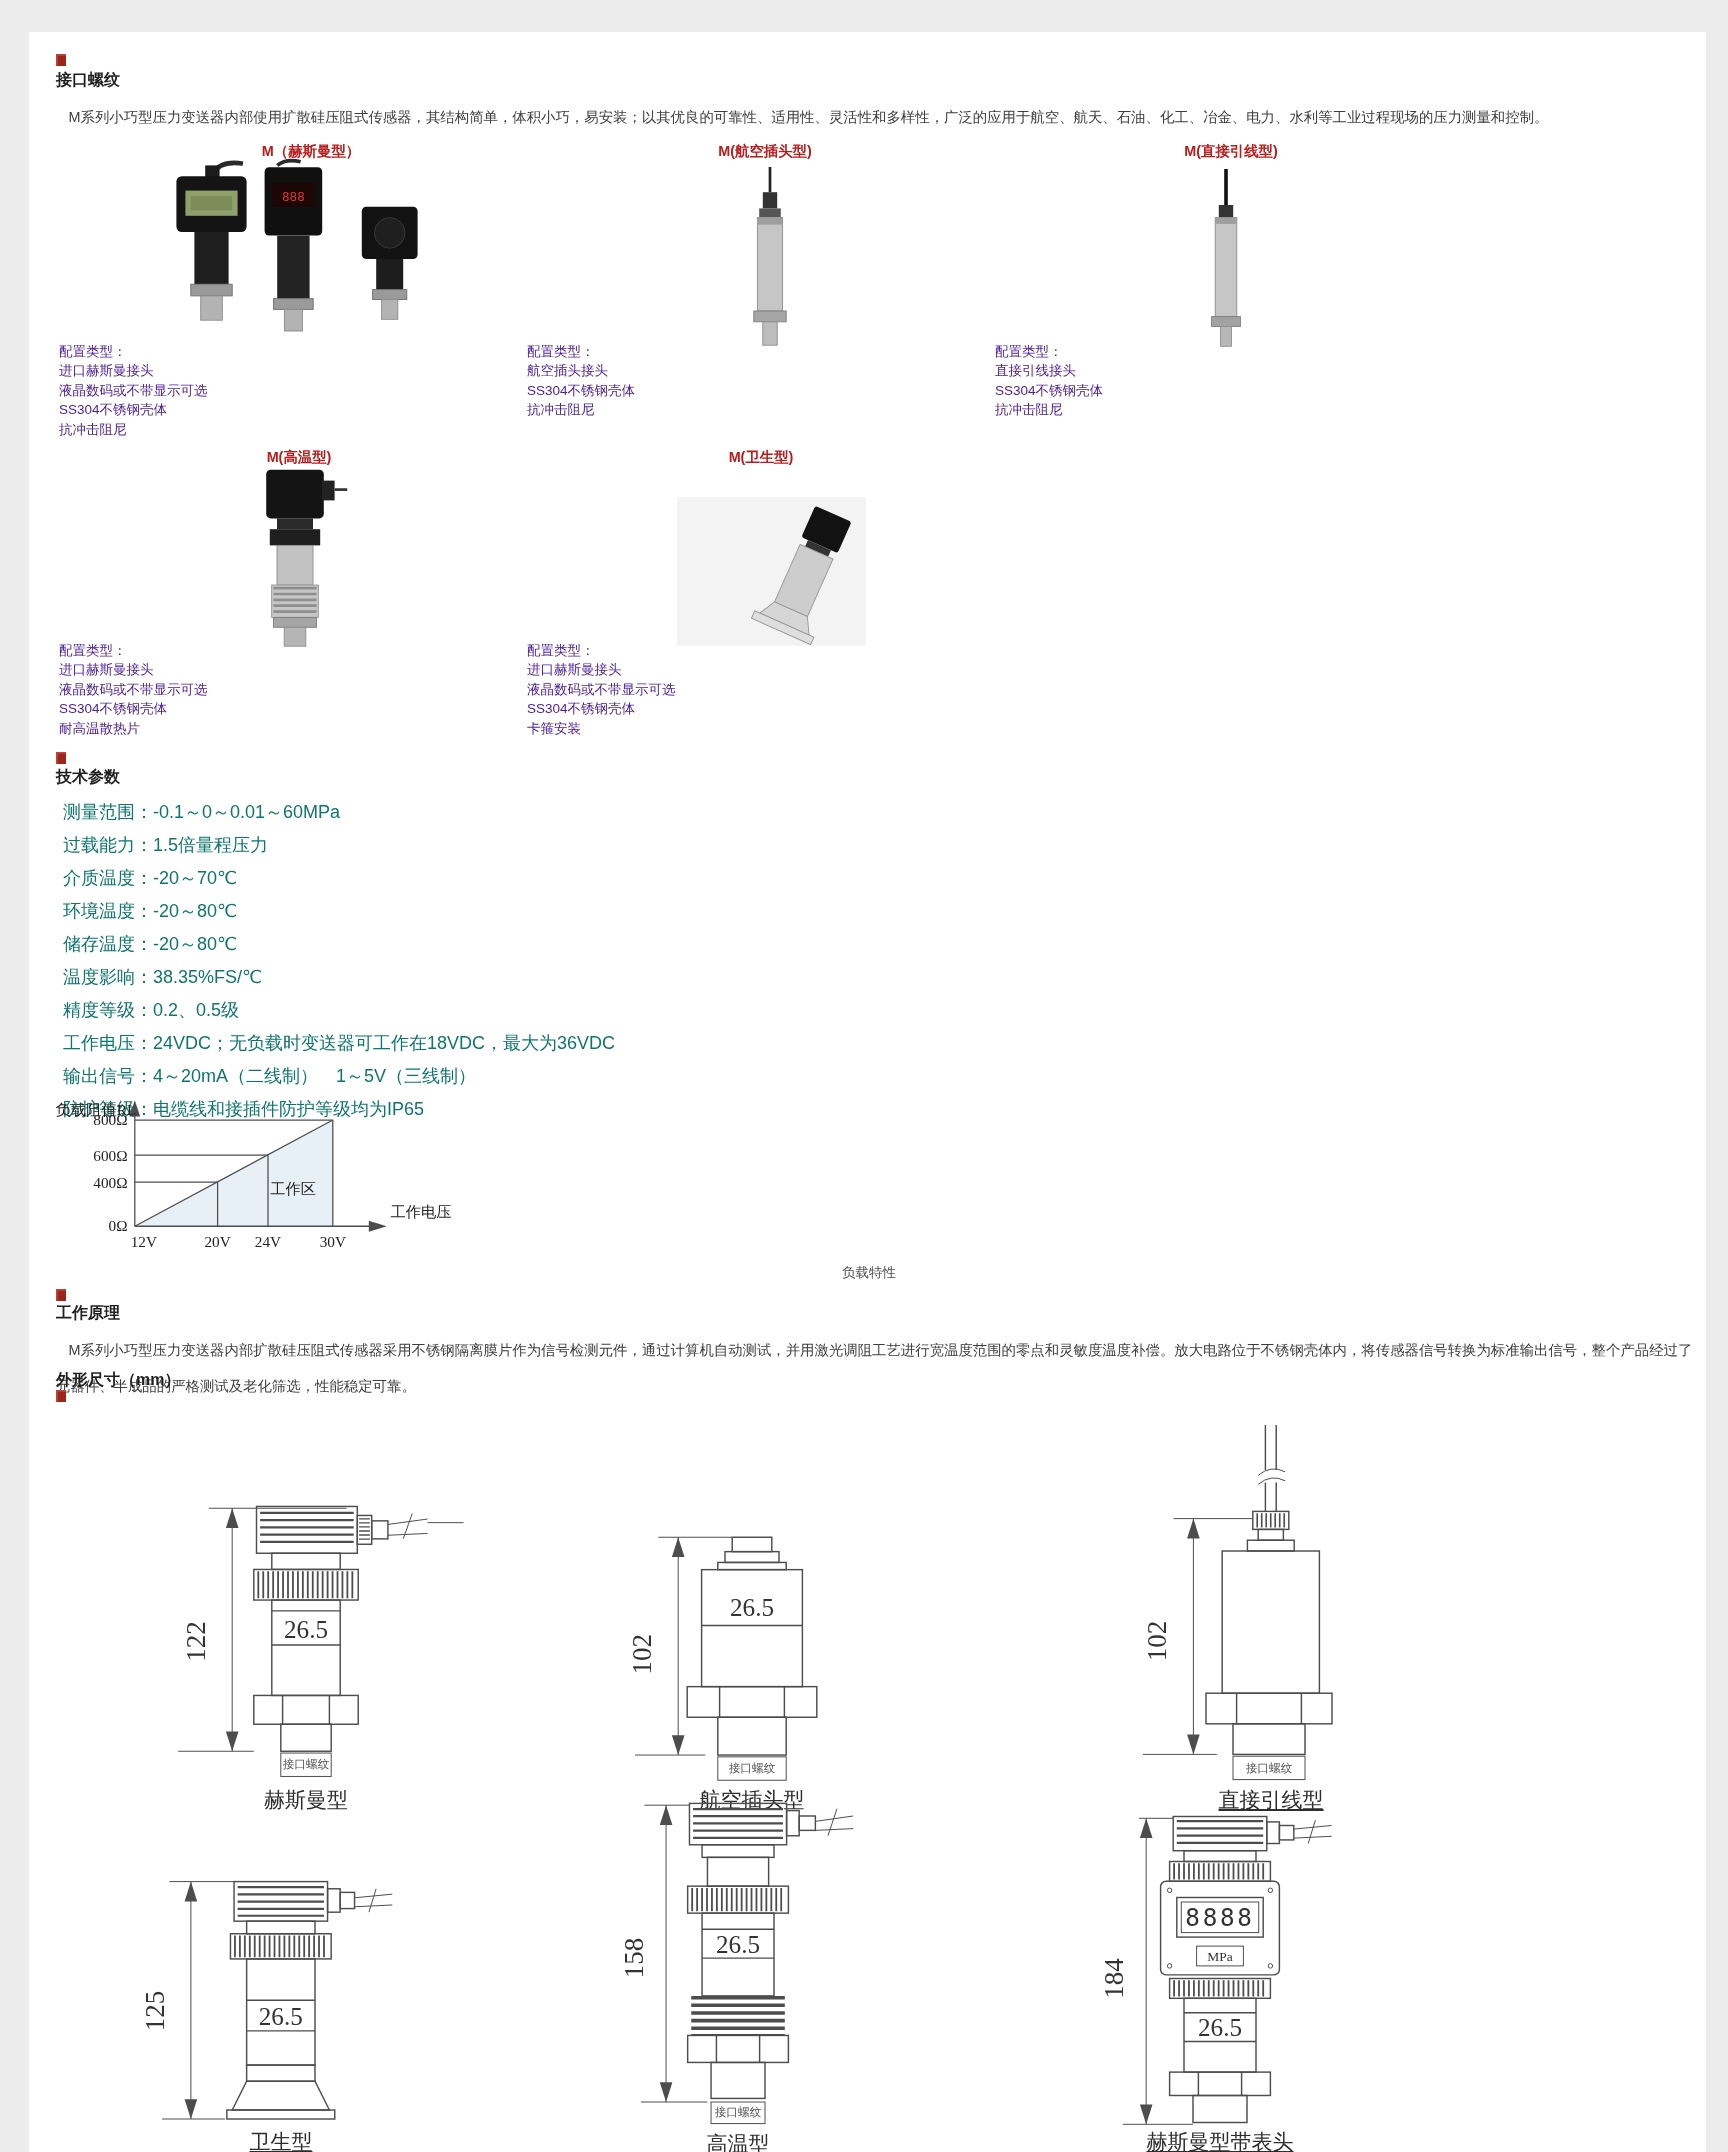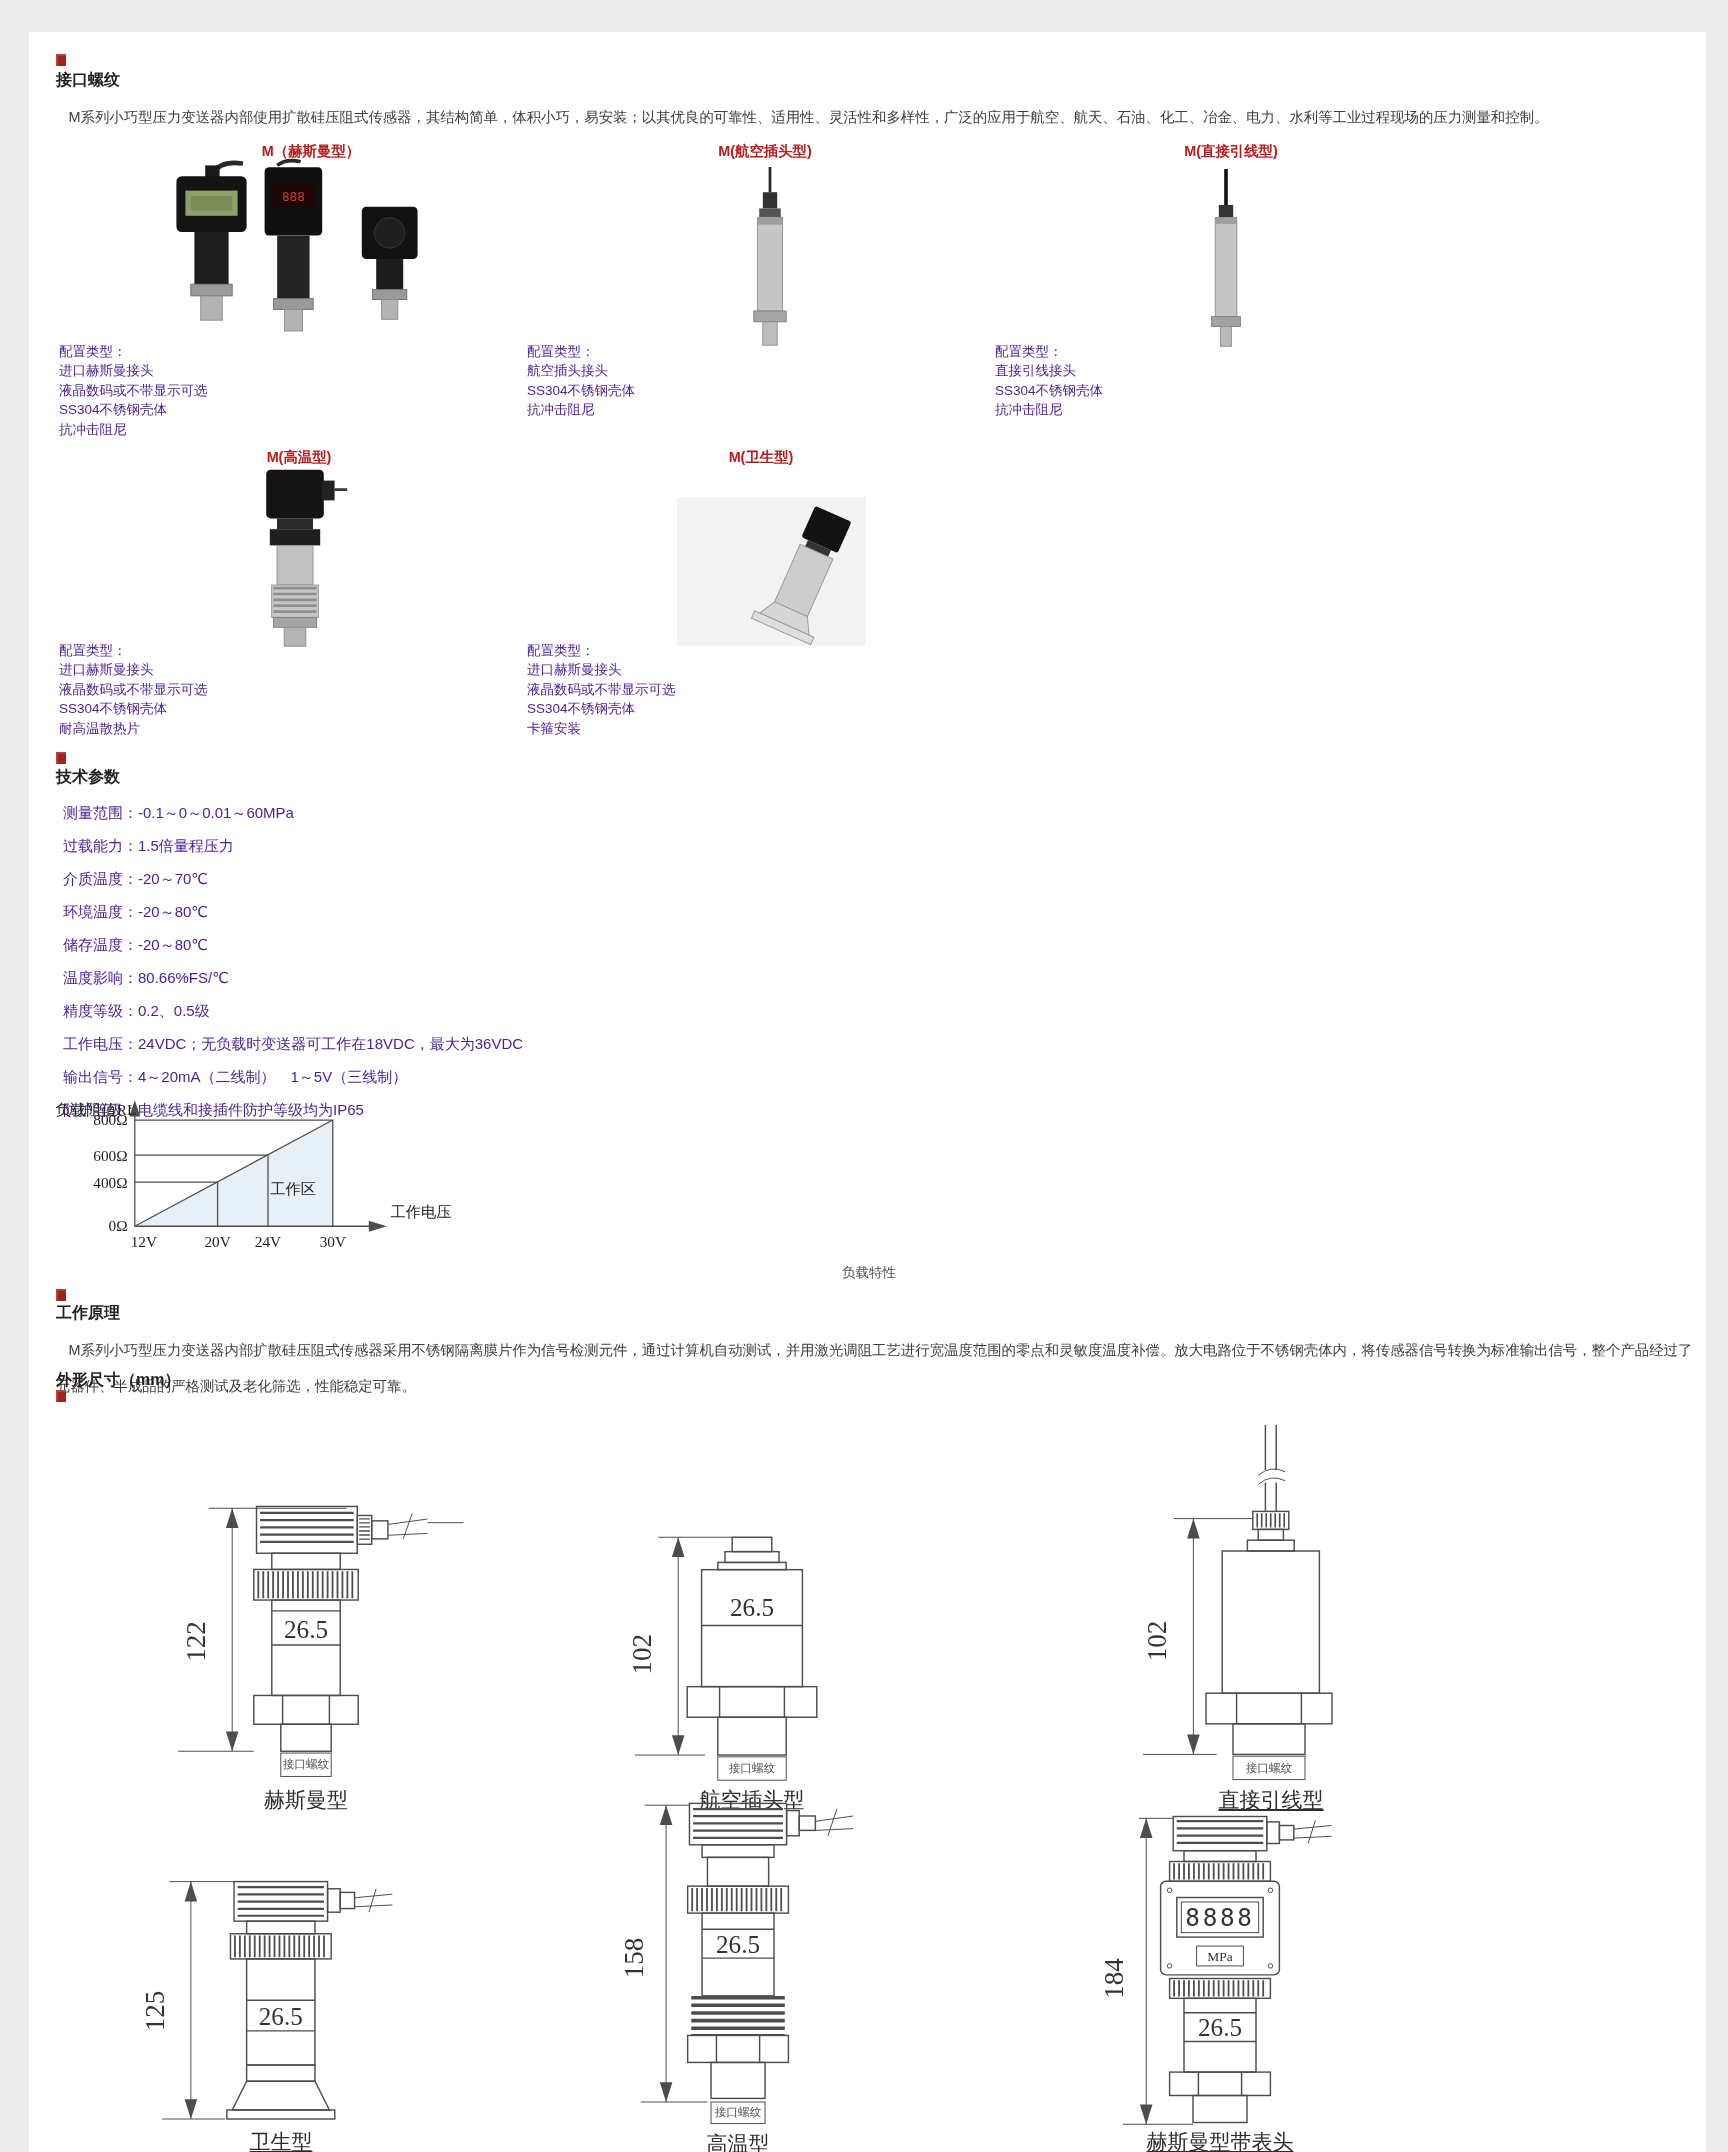--- a/index.html
+++ b/index.html
@@ -4,21 +4,21 @@
 <style>
   html,body{margin:0;padding:0}
   body{width:1728px;height:2152px;position:relative;background:#ececec;
        font-family:"Liberation Sans","DejaVu Sans",sans-serif;overflow:hidden}
   #content{position:absolute;left:29px;top:32px;width:1677px;height:2120px;background:#ffffff}
   .icon-red{position:absolute;width:10px;height:11.7px;background:#9c261c;box-shadow:inset 1.8px 1.8px 0 #b9453a}
   .h1{position:absolute;font-size:16px;font-weight:700;color:#1f1f1f;white-space:nowrap}
   .para{position:absolute;font-size:14.4px;color:#3d3d3d;text-indent:12.6px}
   .pt{position:absolute;font-size:14.4px;font-weight:700;color:#b91c1c;transform:translateX(-50%);white-space:nowrap}
   .cfg{position:absolute;font-size:13.5px;color:#4c1d95;line-height:19.4px;white-space:nowrap}
-  .params{position:absolute;font-size:15px;color:#4c1d95}
+  .params{position:absolute;font-size:18px;color:#0f766e}
   .params>div{line-height:33px;white-space:nowrap}
   .cap{position:absolute;font-family:"Liberation Serif","DejaVu Serif",serif;font-size:21px;color:#2d2d2d;
        transform:translateX(-50%);white-space:nowrap}
   .cap.u{text-decoration:underline}
   .chart-cap{position:absolute;font-size:13.5px;color:#4d4d4d;transform:translateX(-50%);white-space:nowrap}
   svg{position:absolute;overflow:visible}
   svg.draw .ln{stroke:#4d4d4d;stroke-width:1.6;fill:none}
   svg.draw .thin{stroke:#4d4d4d;stroke-width:1.1;fill:none}
   svg.draw .kn{stroke:#4d4d4d;fill:none}
   svg.draw .arr{fill:#4d4d4d;stroke:none}
@@ -148,21 +148,21 @@
 </div>
 
 <span class="icon-red" style="left:56px;top:752px"></span>
 <div class="h1" style="left:56px;top:767px">技术参数</div>
 <div class="params" style="left:63px;top:796px">
   <div>测量范围：-0.1～0～0.01～60MPa</div>
   <div>过载能力：1.5倍量程压力</div>
   <div>介质温度：-20～70℃</div>
   <div>环境温度：-20～80℃</div>
   <div>储存温度：-20～80℃</div>
-  <div>温度影响：80.66%FS/℃</div>
+  <div>温度影响：38.35%FS/℃</div>
   <div>精度等级：0.2、0.5级</div>
   <div>工作电压：24VDC；无负载时变送器可工作在18VDC，最大为36VDC</div>
   <div>输出信号：4～20mA（二线制）　1～5V（三线制）</div>
   <div>防护等级：电缆线和接插件防护等级均为IP65</div>
 </div>
 
 <svg class="chart" style="left:52px;top:1100px" width="432" height="167" viewBox="0 0 480 185">
   <polygon points="92,140 312,22 312,140" fill="#e8f0f7"></polygon>
   <path class="ln" d="M92 140 V8"></path>
   <polygon class="arr" points="92,0 86,18 98,18"></polygon>

